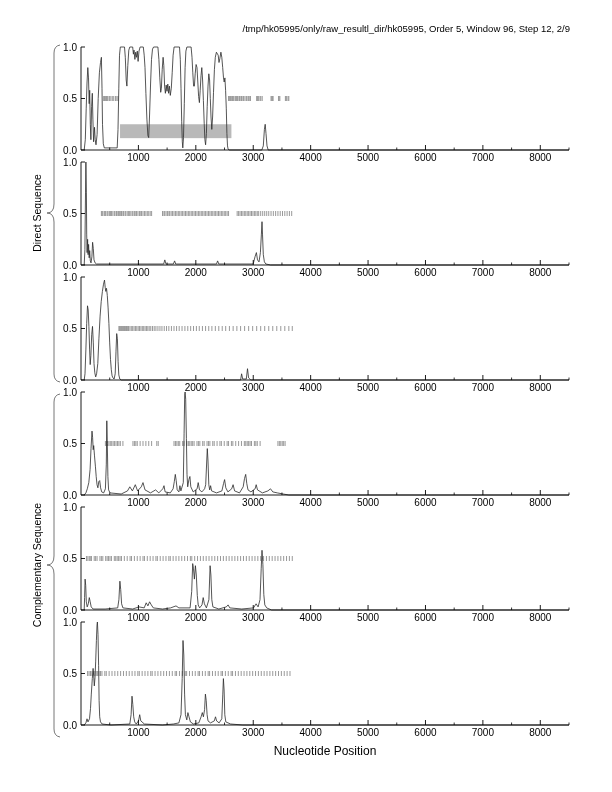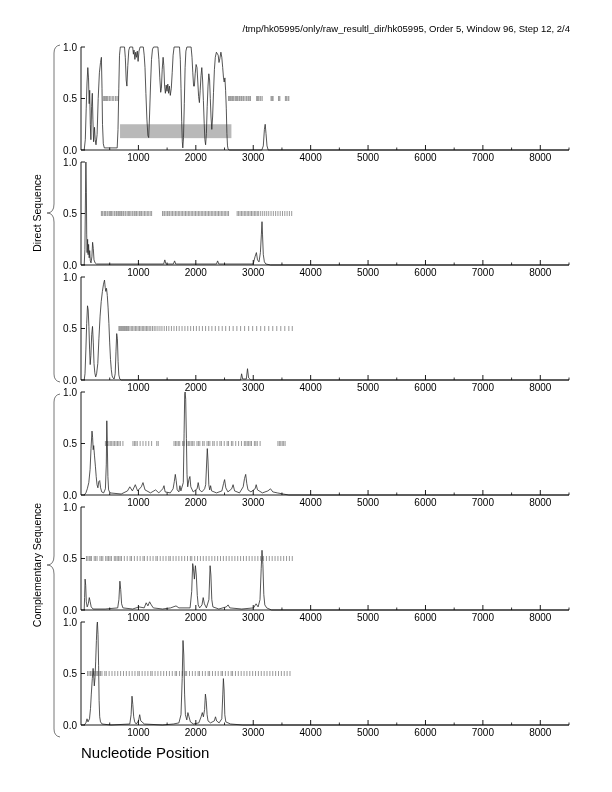--- a/index.html
+++ b/index.html
@@ -24,29 +24,29 @@
     position:absolute;
     font-size:10.5px;
     white-space:nowrap;
     transform:translate(-50%,-50%) rotate(-90deg);
   }
   .seq-label.direct{left:37px;top:213px;}
   .seq-label.comp{left:37px;top:565px;}
   .x-axis-label{
     position:absolute;
     left:81px;top:744px;width:488px;
-    text-align:left;
-    font-size:15px;
+    text-align:center;
+    font-size:12px;
   }
 </style>
 </head>
 <body>
 
 <div class="page">
-  <div class="plot-title">/tmp/hk05995/only/raw_resultl_dir/hk05995, Order 5, Window 96, Step 12, 2/4</div>
+  <div class="plot-title">/tmp/hk05995/only/raw_resultl_dir/hk05995, Order 5, Window 96, Step 12, 2/9</div>
   <svg id="plot" width="612" height="792" viewBox="0 0 612 792">
       <g>
         <rect x="120.03999999999999" y="124.25" width="111.37882352941176" height="13.905000000000001" fill="#b9b9b9"></rect>
         <line x1="103.67764705882352" y1="96" x2="103.67764705882352" y2="101" stroke="#999999" stroke-width="1"></line>
         <line x1="104.424" y1="96" x2="104.424" y2="101" stroke="#999999" stroke-width="1"></line>
         <line x1="105.11294117647058" y1="96" x2="105.11294117647058" y2="101" stroke="#999999" stroke-width="1"></line>
         <line x1="105.80188235294118" y1="96" x2="105.80188235294118" y2="101" stroke="#999999" stroke-width="1"></line>
         <line x1="106.54823529411765" y1="96" x2="106.54823529411765" y2="101" stroke="#999999" stroke-width="1"></line>
         <line x1="107.29458823529411" y1="96" x2="107.29458823529411" y2="101" stroke="#999999" stroke-width="1"></line>
         <line x1="107.9835294117647" y1="96" x2="107.9835294117647" y2="101" stroke="#999999" stroke-width="1"></line>

